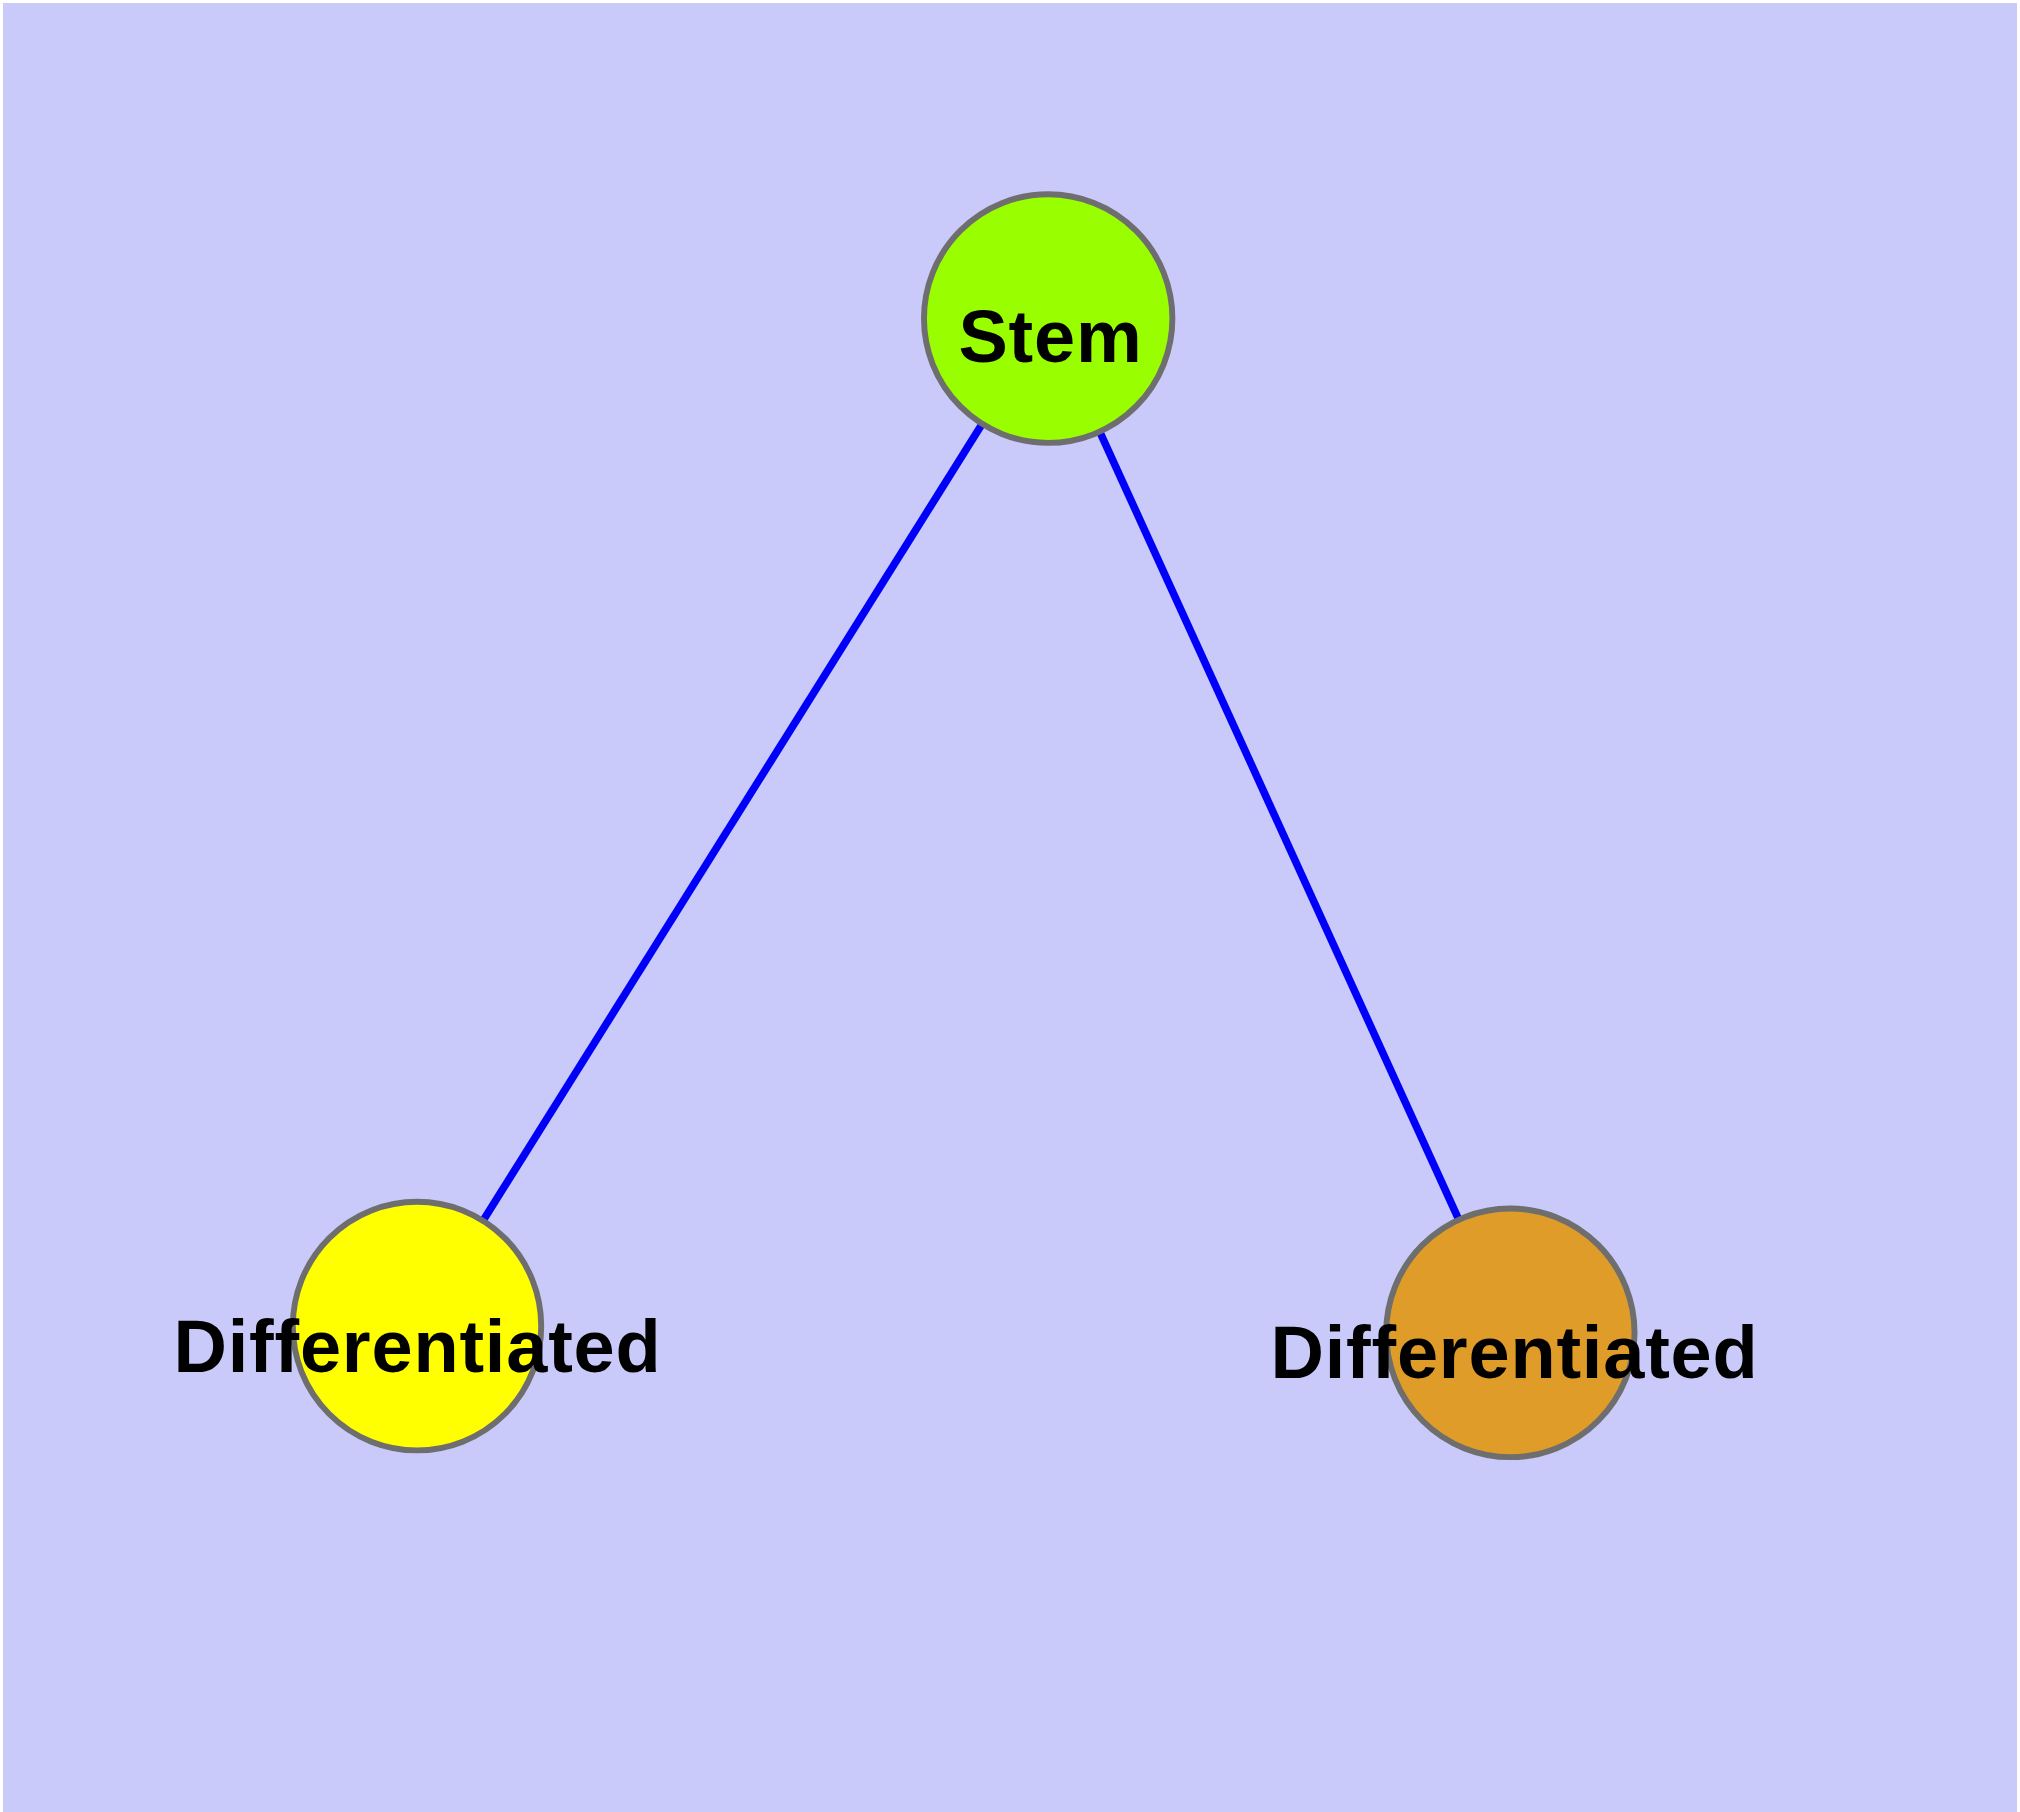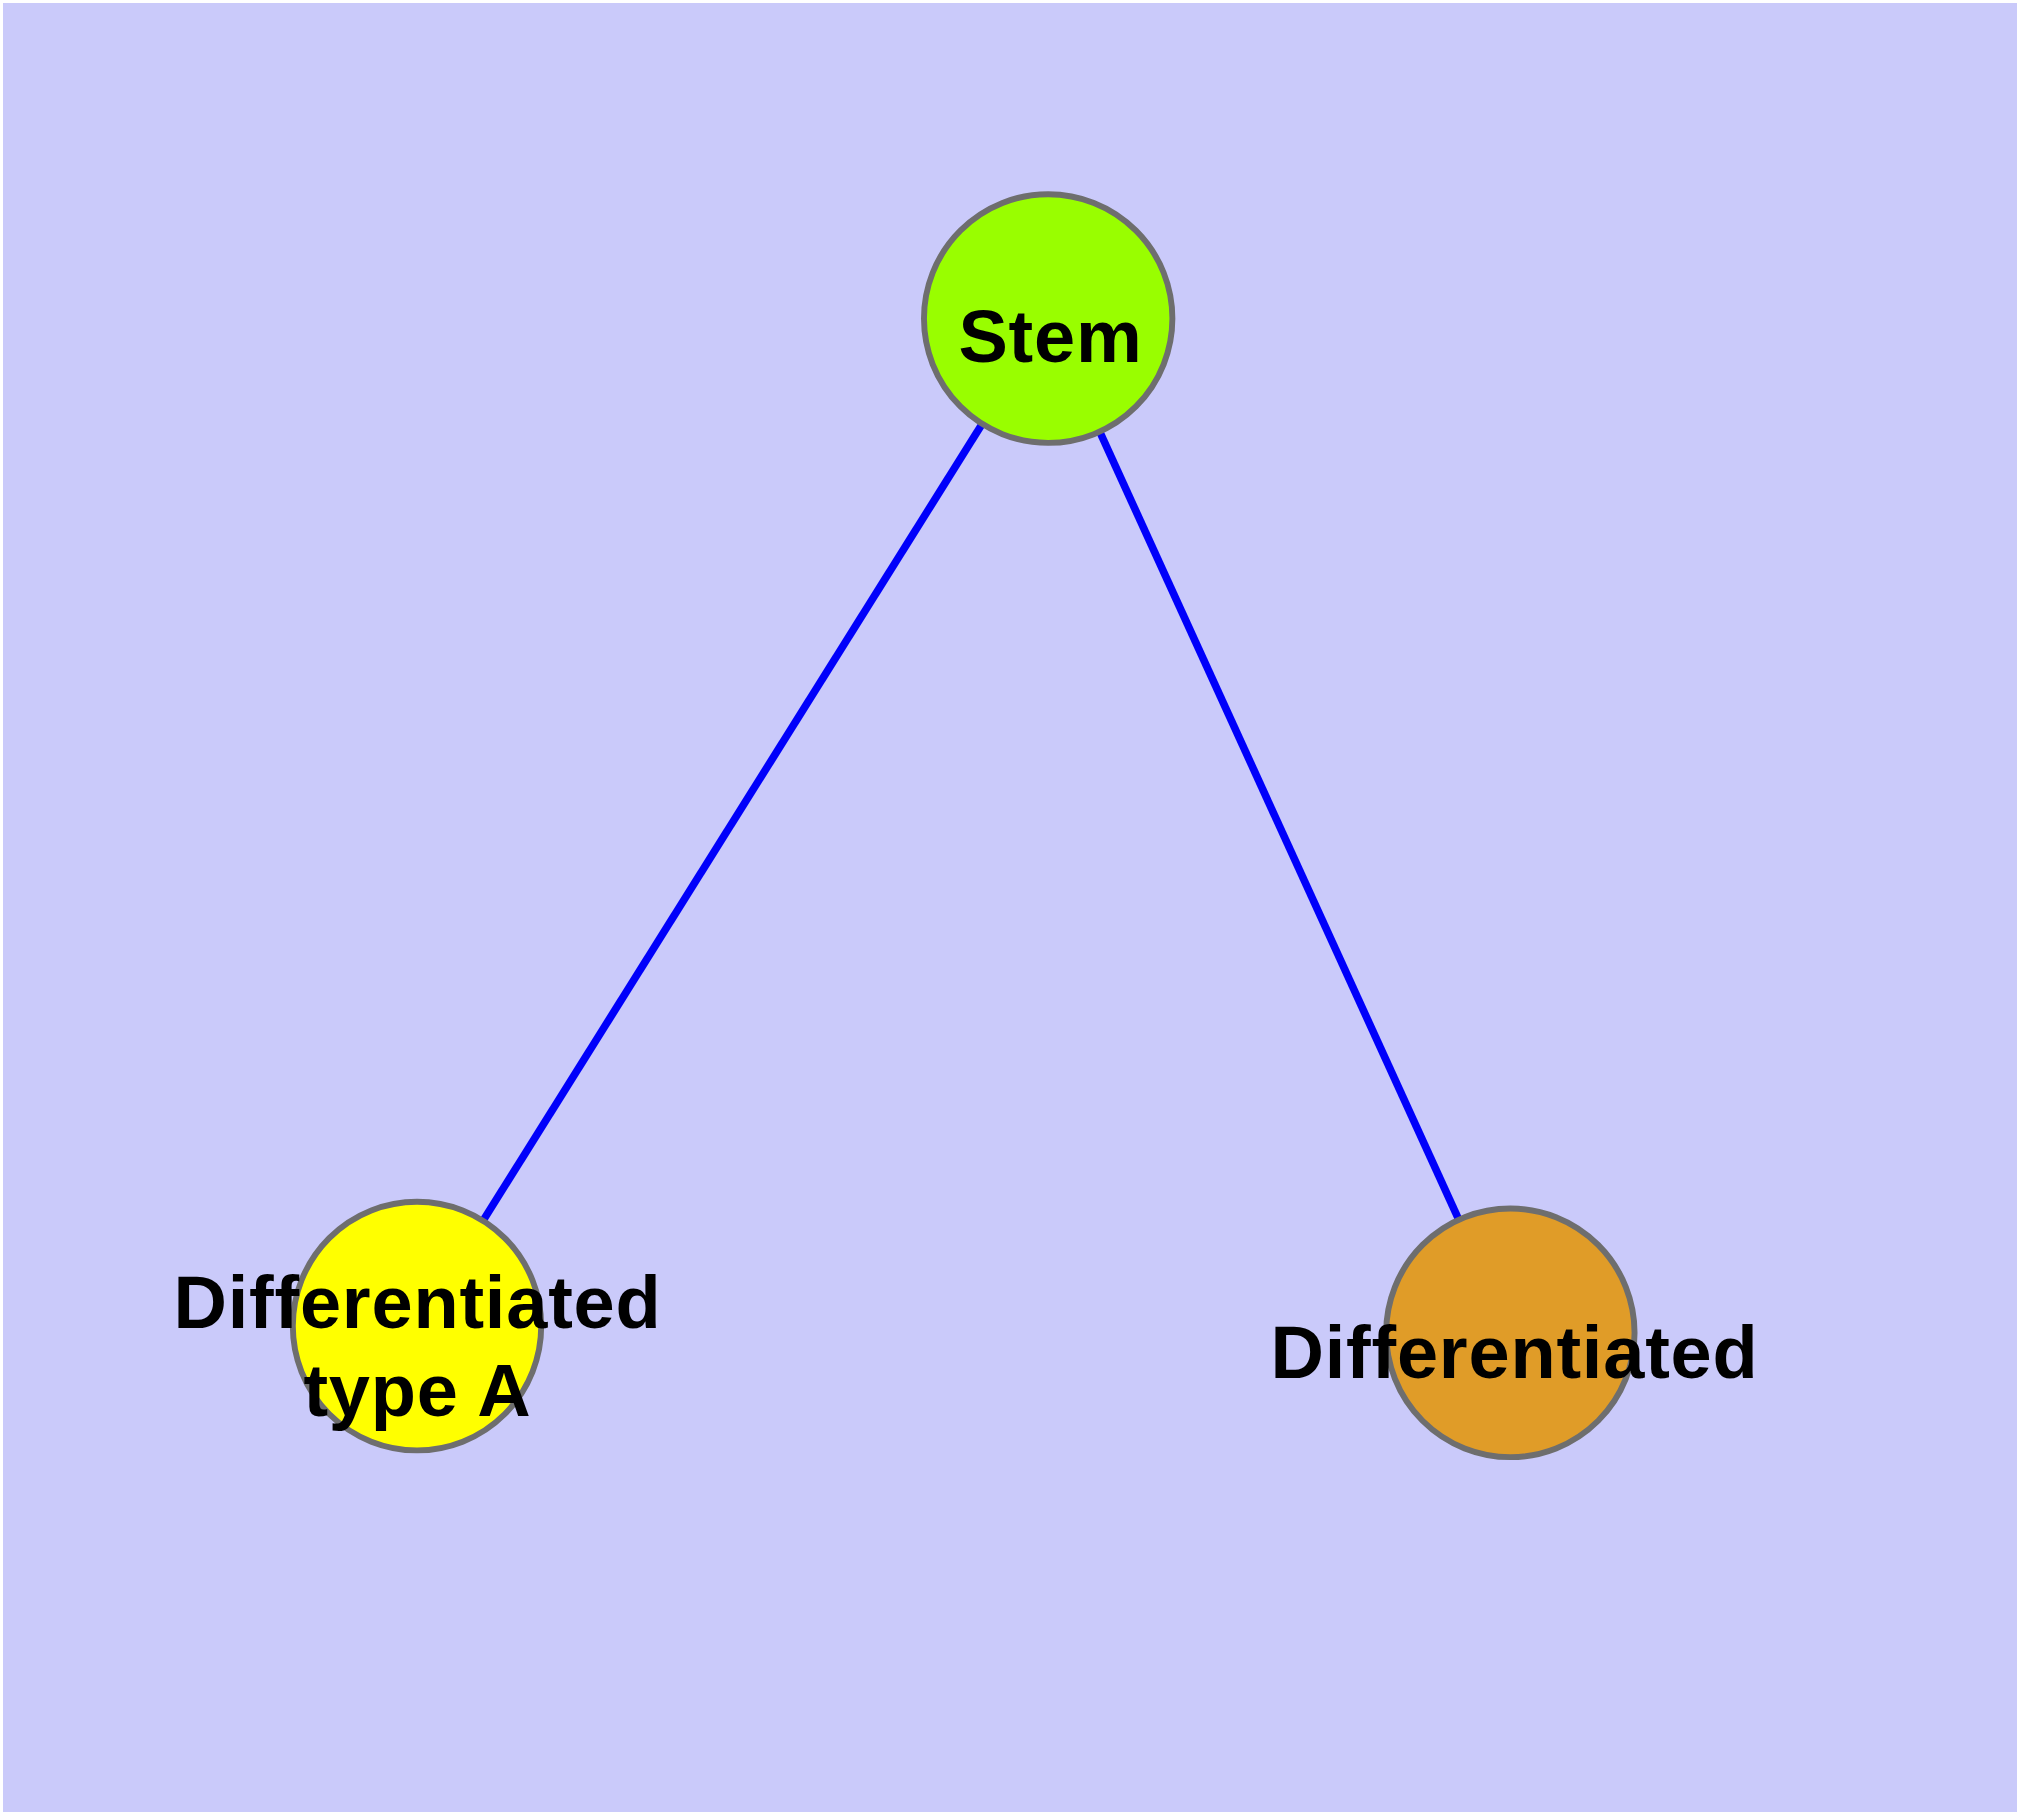--- a/index.html
+++ b/index.html
@@ -57,21 +57,20 @@
         <circle cx="1237" cy="373" r="147" fill="#99FE00" stroke="#6E6E6E" stroke-width="7"></circle>
         <circle cx="490" cy="1564" r="147" fill="#FFFF00" stroke="#6E6E6E" stroke-width="7"></circle>
         <circle cx="1784" cy="1572" r="147" fill="#E09C28" stroke="#6E6E6E" stroke-width="7"></circle>
       </svg>
     <div class="node-layer" id="node-layer">
         <div class="node-label" style="left: 1048px; top: 316px; color: rgb(0, 0, 0);">
           <div>Stem</div>
         </div>
         <div class="node-label" style="left: 415px; top: 1326px; color: rgb(0, 0, 0);">
           <div>Differentiated</div>
-          <div>type A</div>
         </div>
         <div class="node-label" style="left: 1512px; top: 1332px; color: rgb(0, 0, 0);">
           <div>Differentiated</div>
         </div>
       </div>
   </div>
 </div>
 
 
 </body></html>

